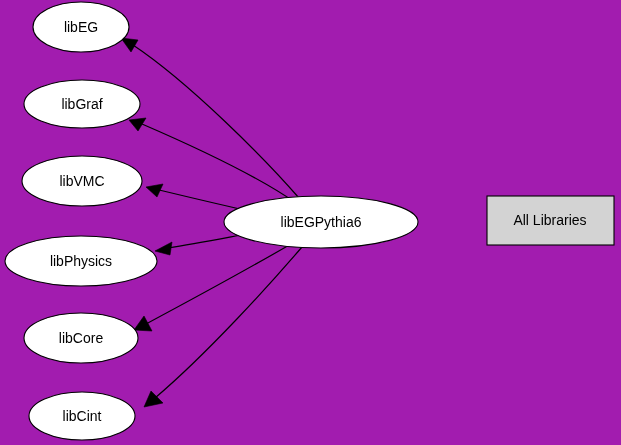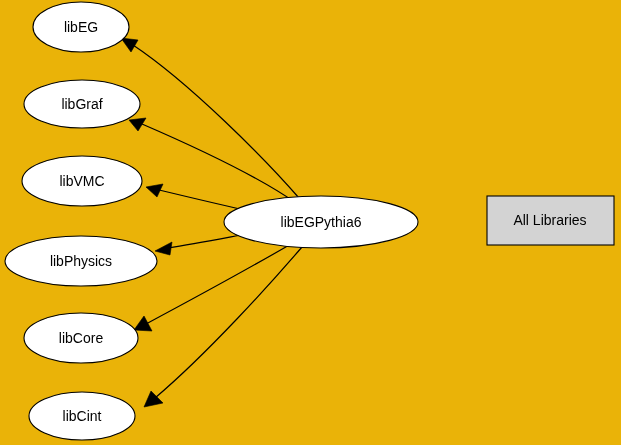--- a/index.html
+++ b/index.html
@@ -8,21 +8,21 @@
     padding: 0;
     background: #ffffff;
   }
   body {
     font-family: "Liberation Sans", sans-serif;
   }
   #graph-canvas {
     position: relative;
     width: 621px;
     height: 445px;
-    background: #eab308;
+    background: #a21caf;
     overflow: hidden;
   }
   #graph-svg {
     position: absolute;
     top: 0;
     left: 0;
     width: 621px;
     height: 445px;
   }
   .node-ellipse {

